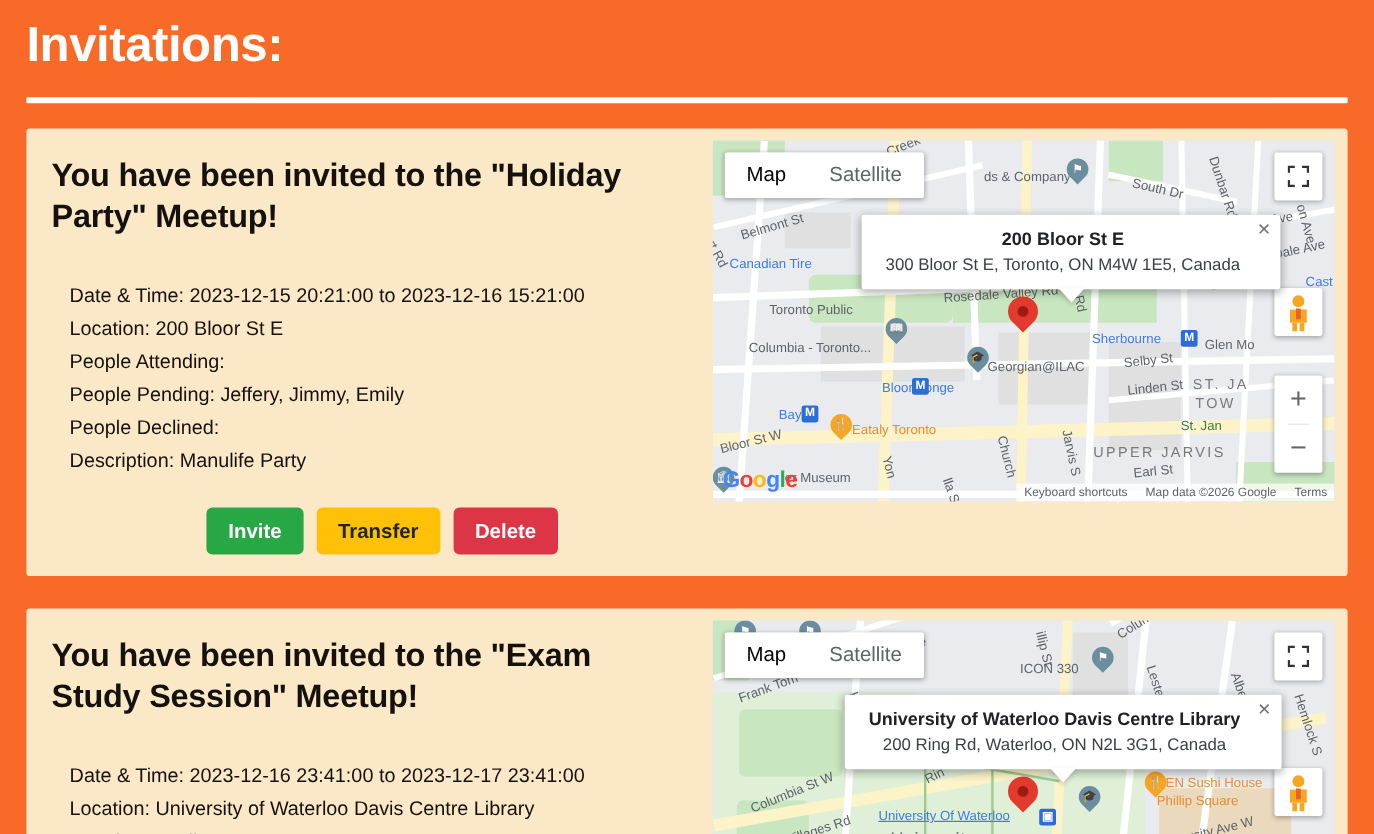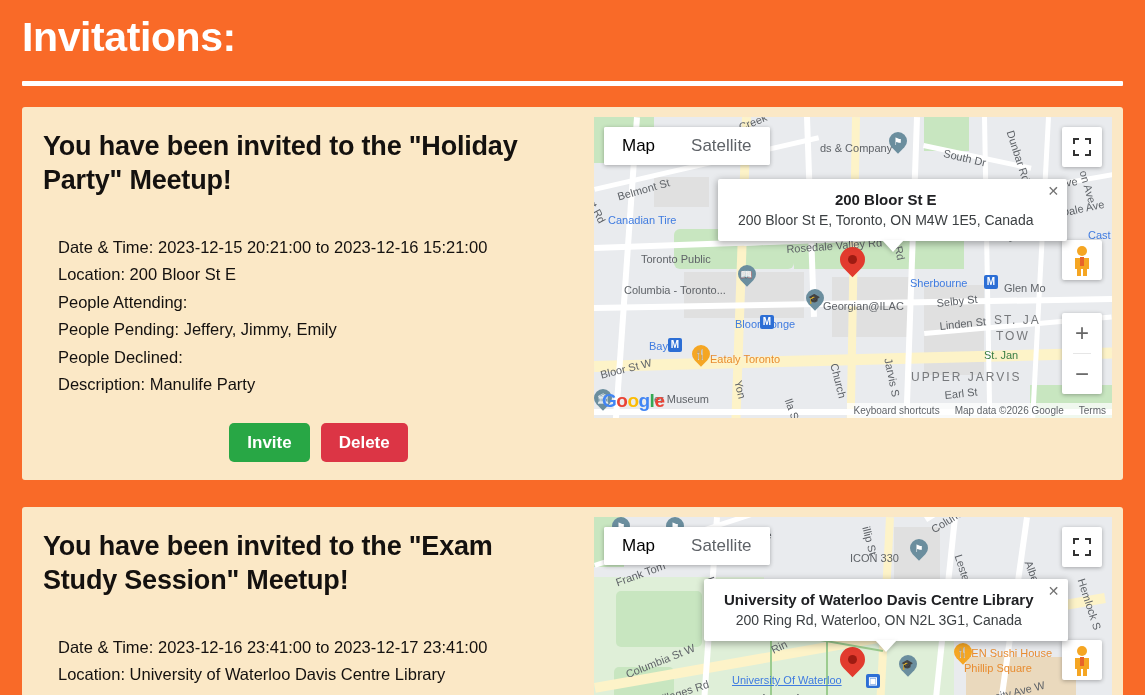--- a/index.html
+++ b/index.html
@@ -374,20 +374,21 @@
           <div class="detail-row">Location: 200 Bloor St E</div>
           <div class="detail-row">People Attending:</div>
           <div class="detail-row">People Pending: Jeffery, Jimmy, Emily</div>
           <div class="detail-row">People Declined:</div>
           <div class="detail-row">Description: Manulife Party</div>
         </div>
       </div>
 
       <div class="card-actions">
         <button class="btn btn-invite">Invite</button>
+        <button class="btn btn-transfer">Transfer</button>
         <button class="btn btn-delete">Delete</button>
       </div>
 
       <div class="map">
         <div class="map-canvas">
           <div class="park" style="left:-10px;top:0px;width:70px;height:46px;"></div>
           <div class="park" style="left:80px;top:112px;width:120px;height:40px;border-radius:6px;"></div>
           <div class="park" style="left:200px;top:108px;width:170px;height:44px;"></div>
           <div class="park" style="left:330px;top:0px;width:45px;height:34px;"></div>
           <div class="park" style="left:436px;top:268px;width:90px;height:34px;"></div>
@@ -499,21 +500,21 @@
         <div class="transit-sq" style="left:390px;top:158px;">M</div>
 
         <div class="marker-red" style="left:246px;top:130px;">
           <span class="head"></span>
           <span class="dot"></span>
         </div>
 
         <div class="infowindow" style="left:124px;top:62px;">
           <button class="iw-close">✕</button>
           <div class="iw-title">200 Bloor St E</div>
-          <div class="iw-sub">200 Bloor St E, Toronto, ON M4W 1E5, Canada</div>
+          <div class="iw-sub">300 Bloor St E, Toronto, ON M4W 1E5, Canada</div>
           <div class="iw-tail"></div>
         </div>
 
         <div class="g-logo"><span class="b">G</span><span class="r">o</span><span class="y">o</span><span class="b">g</span><span class="g">l</span><span class="r">e</span></div>
 
         <div class="map-foot">
           <span>Keyboard shortcuts</span>
           <span>Map data ©2026 Google</span>
           <span>Terms</span>
         </div>

